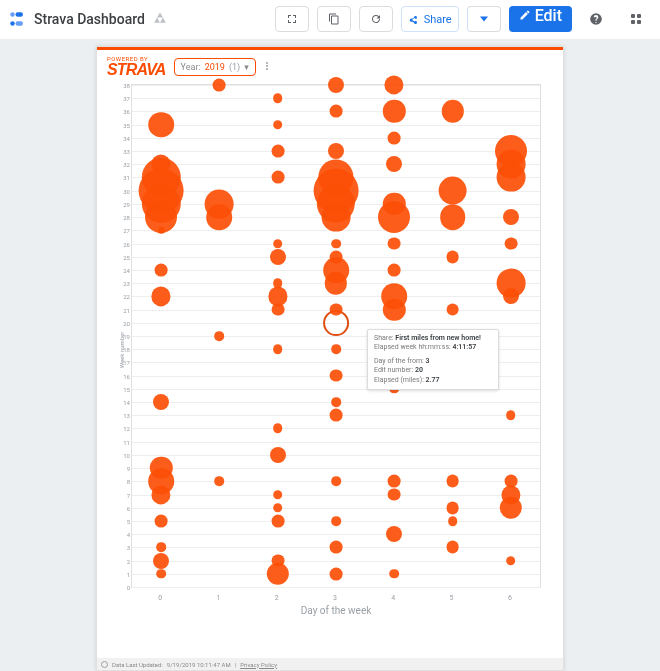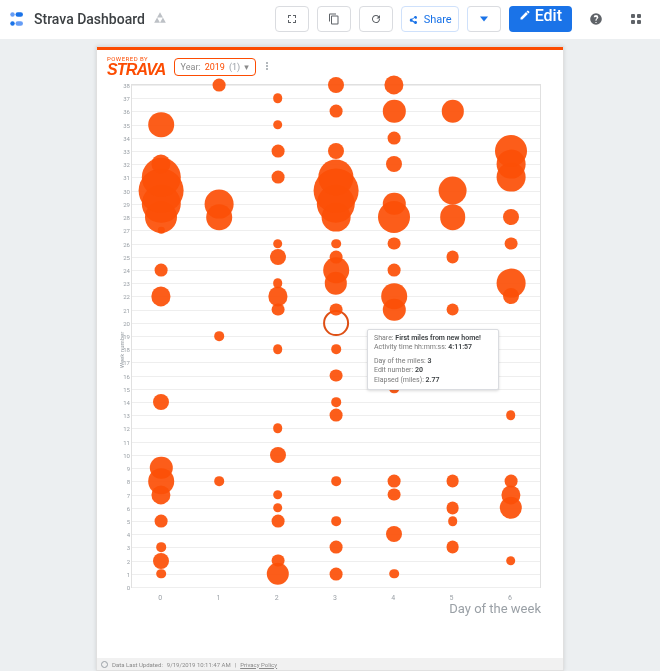--- a/index.html
+++ b/index.html
@@ -35,21 +35,21 @@
   .year-filter .caret{color:#8a8a8a;}
   .kebab{display:flex;flex-direction:column;gap:1px;padding:6px 2px 0 2px;}
   .kebab span{width:2px;height:2px;background:#9aa0a6;border-radius:50%;}
 
   .chart-area{position:relative;margin:6px 22px 0 34px;height:532px;}
   .plot{position:absolute;left:0;top:0;right:0;bottom:28px;border:1px solid #e0e0e0;}
   .grid-h{position:absolute;left:0;right:0;border-top:1px solid #eeeeee;}
   .ytick{position:absolute;left:-16px;width:14px;text-align:right;font-size:6px;color:#9aa0a6;transform:translateY(-50%);} 
   .xtick{position:absolute;bottom:14px;font-size:7px;color:#9aa0a6;transform:translateX(-50%);}
   .ylabel{position:absolute;left:-28px;top:50%;transform:translateY(-50%) rotate(-90deg);transform-origin:center;font-size:6px;color:#9aa0a6;white-space:nowrap;}
-  .xlabel{position:absolute;bottom:0;left:0;right:0;text-align:right;font-size:13px;color:#9aa0a6;}
+  .xlabel{position:absolute;bottom:0;left:0;right:0;text-align:center;font-size:10px;color:#9aa0a6;}
 
   .bub{position:absolute;border-radius:50%;background:#fc4f07;opacity:.92;transform:translate(-50%,-50%);} 
   .bub.hollow{background:transparent;border:2px solid #db4000;}
 
   .tooltip{position:absolute;background:#fff;border:1px solid #dadce0;border-radius:2px;font-size:7px;color:#7a7a7a;padding:4px 6px;line-height:1.35;box-shadow:0 1px 3px rgba(0,0,0,.15);}
   .tooltip b{color:#3c4043;font-weight:600;}
 
   .footer{position:absolute;bottom:0;left:0;right:0;height:12px;background:#f1f1f1;font-size:6px;color:#8a8a8a;display:flex;align-items:center;padding:0 4px;gap:4px;}
   .footer .dot{width:5px;height:5px;border:1px solid #9aa0a6;border-radius:50%;}
   .footer a{color:#8a8a8a;text-decoration:underline;cursor:pointer;}
@@ -319,23 +319,23 @@
             <div class="bub" style="width: 12.8px; height: 12.8px; left: 378.857px; top: 158.526px;"></div>
             <div class="bub" style="width: 16px; height: 16px; left: 378.857px; top: 132.105px;"></div>
             <div class="bub" style="width: 28.8px; height: 28.8px; left: 378.857px; top: 92.4737px;"></div>
             <div class="bub" style="width: 28.8px; height: 28.8px; left: 378.857px; top: 79.2632px;"></div>
             <div class="bub" style="width: 32px; height: 32px; left: 378.857px; top: 66.0526px;"></div>
           </div>
         <div class="xlabel">Day of the week</div>
 
         <div class="tooltip" id="tt" style="left:236px;top:245px;width:118px;">
           <div><span>Share:</span> <b>First miles from new home!</b></div>
-          <div><span>Activity time hh:mm:ss:</span> <b>4:11:57</b></div>
+          <div><span>Elapsed week hh:mm:ss:</span> <b>4:11:57</b></div>
           <div style="height:4px"></div>
-          <div><span>Day of the miles:</span> <b>3</b></div>
+          <div><span>Day of the from:</span> <b>3</b></div>
           <div><span>Edit number:</span> <b>20</b></div>
           <div><span>Elapsed (miles):</span> <b>2.77</b></div>
         </div>
       <div class="xtick" style="left: 29.1429px;">0</div>
           <div class="xtick" style="left: 87.4286px;">1</div>
           <div class="xtick" style="left: 145.714px;">2</div>
           <div class="xtick" style="left: 204px;">3</div>
           <div class="xtick" style="left: 262.286px;">4</div>
           <div class="xtick" style="left: 320.571px;">5</div>
           <div class="xtick" style="left: 378.857px;">6</div>

